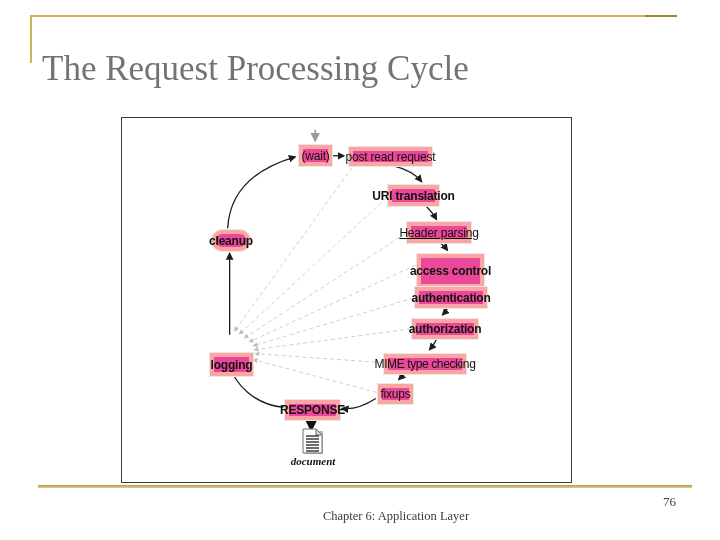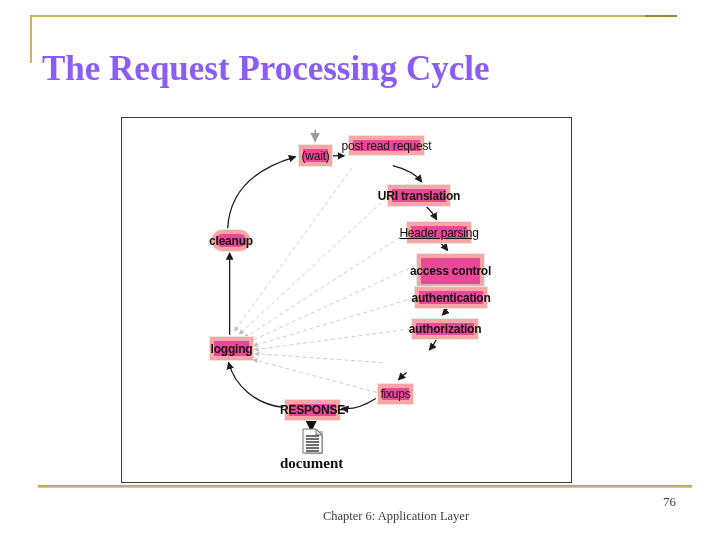--- a/index.html
+++ b/index.html
@@ -6,39 +6,39 @@
   body{width:720px;height:540px;position:relative;overflow:hidden;
        font-family:"Liberation Sans",sans-serif;}
 
   
   .gold-top{position:absolute;left:30px;top:15px;width:647px;height:2px;
     background:linear-gradient(to right,#cfb457 0 95%,#9d8630 95% 100%);}
   .gold-left{position:absolute;left:30px;top:15px;width:2px;height:48px;background:#cfb457;}
   .gold-footer{position:absolute;left:38px;top:485px;width:654px;height:3px;
     background:linear-gradient(to bottom,#b89a3a,#ded093);}
   .slide-title{position:absolute;left:42px;top:26px;width:640px;
-    font-family:"Liberation Serif",serif;font-size:35px;font-weight:700;
-    color:#8b5cf6;letter-spacing:0px;}
+    font-family:"Liberation Serif",serif;font-size:35px;font-weight:400;
+    color:#737373;letter-spacing:0px;}
   .footer-chapter{position:absolute;left:0;top:509px;width:720px;text-align:center;
     font-family:"Liberation Serif",serif;font-size:12.5px;color:#35413a;margin-left:36px;}
   .footer-page{position:absolute;right:44px;top:494px;
     font-family:"Liberation Serif",serif;font-size:13px;color:#35413a;}
 
   
   .figure{position:absolute;left:121px;top:117px;width:451px;height:366px;
     border:1.5px solid #3b3b3b;background:#fff;box-sizing:border-box;}
   .figure svg.wires{position:absolute;left:0;top:0;width:100%;height:100%;}
   .node{position:absolute;box-sizing:border-box;border:4px solid #fca5a5;background:#ec4899;
     display:flex;align-items:center;justify-content:center;white-space:nowrap;
     font-size:12px;color:#111;letter-spacing:-0.2px;box-shadow:0 0 0 1px #e8e8e8;}
   .node.bold{font-weight:bold;}
   .doc-icon{position:absolute;left:176px;top:310px;width:30px;height:28px;}
-  .doc-label{position:absolute;left:158px;top:337px;width:66px;
-    font-family:"Liberation Serif",serif;font-weight:bold;
-    font-size:15px;color:#111;}
+  .doc-label{position:absolute;left:158px;top:337px;width:66px;text-align:center;
+    font-family:"Liberation Serif",serif;font-style:italic;font-weight:bold;
+    font-size:11px;color:#111;}
 </style>
 </head>
 <body>
 
 <div class="gold-top"></div>
 <div class="gold-left"></div>
 
 <h1 class="slide-title">The Request Processing Cycle</h1>
 
 <div class="figure">
@@ -82,29 +82,30 @@
       <path d="M286,256 Q282,259 278,263" marker-end="url(#mA)"></path>
       <path d="M255,282 Q236,294 221,292" marker-end="url(#mA)"></path>
       <path d="M190,303 V310" stroke-width="2.8" marker-end="url(#mBig)"></path>
       <path d="M162,291 C134,288 113,269 107,246" marker-end="url(#mA)"></path>
       <path d="M108,218 V136" marker-end="url(#mA)"></path>
       <path d="M106,111 C108,74 133,51 174,39" marker-end="url(#mA)"></path>
     </g>
   </svg>
 
   <div class="node" style="left:177px;top:27px;width:33px;height:21px;">(wait)</div>
-  <div class="node" style="left:227px;top:18px;width:75px;height:19px;">post read request</div>
-  <div class="node bold" style="left:266px;top:67px;width:62px;height:21px;">URI translation</div>
+  <div class="node" style="left:227px;top:29px;width:83px;height:19px;">post read request</div>
+  <div class="node bold" style="left:266px;top:67px;width:51px;height:21px;">URI translation</div>
   <div class="node" style="left:285px;top:104px;width:64px;height:21px;text-decoration:underline;">Header parsing</div>
   <div class="node bold" style="left:295px;top:136px;width:67px;height:34px;">access control</div>
   <div class="node bold" style="left:293px;top:169px;width:72px;height:21px;">authentication</div>
   <div class="node bold" style="left:290px;top:201px;width:66px;height:20px;">authorization</div>
+  <div class="node" style="left:262px;top:236px;width:82px;height:20px;letter-spacing:-0.4px;">MIME type checking</div>
   <div class="node" style="left:256px;top:266px;width:35px;height:20px;text-align:right;">fixups</div>
   <div class="node bold" style="left:163px;top:282px;width:55px;height:20px;">RESPONSE</div>
-  <div class="node bold" style="left:88px;top:219px;width:43px;height:23px;">logging</div>
+  <div class="node bold" style="left:88px;top:235px;width:43px;height:23px;">logging</div>
   <div class="node bold" style="left:90px;top:112px;width:38px;height:21px;border-radius:10px;">cleanup</div>
 
   <svg class="doc-icon" viewBox="0 0 30 28">
     <rect x="7" y="3" width="18" height="23" fill="#b9b9b9"></rect>
     <path d="M5,1 h13 l6,6 v18 h-19 z" fill="#ffffff" stroke="#6f6f6f" stroke-width="1"></path>
     <path d="M18,1 l6,6 h-6 z" fill="#dcdcdc" stroke="#6f6f6f" stroke-width="1"></path>
     <g stroke="#2f2f2f" stroke-width="1.4">
       <line x1="8" y1="8" x2="21" y2="8"></line>
       <line x1="8" y1="11" x2="21" y2="11"></line>
       <line x1="8" y1="14" x2="21" y2="14"></line>

